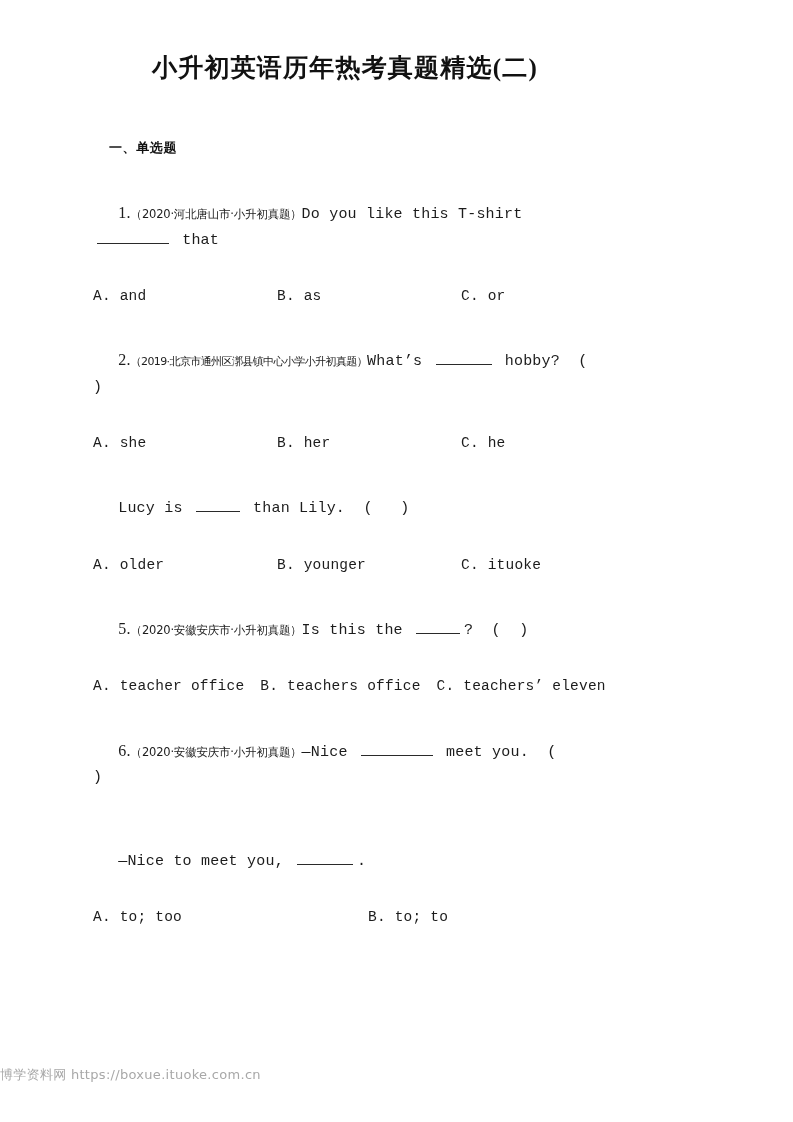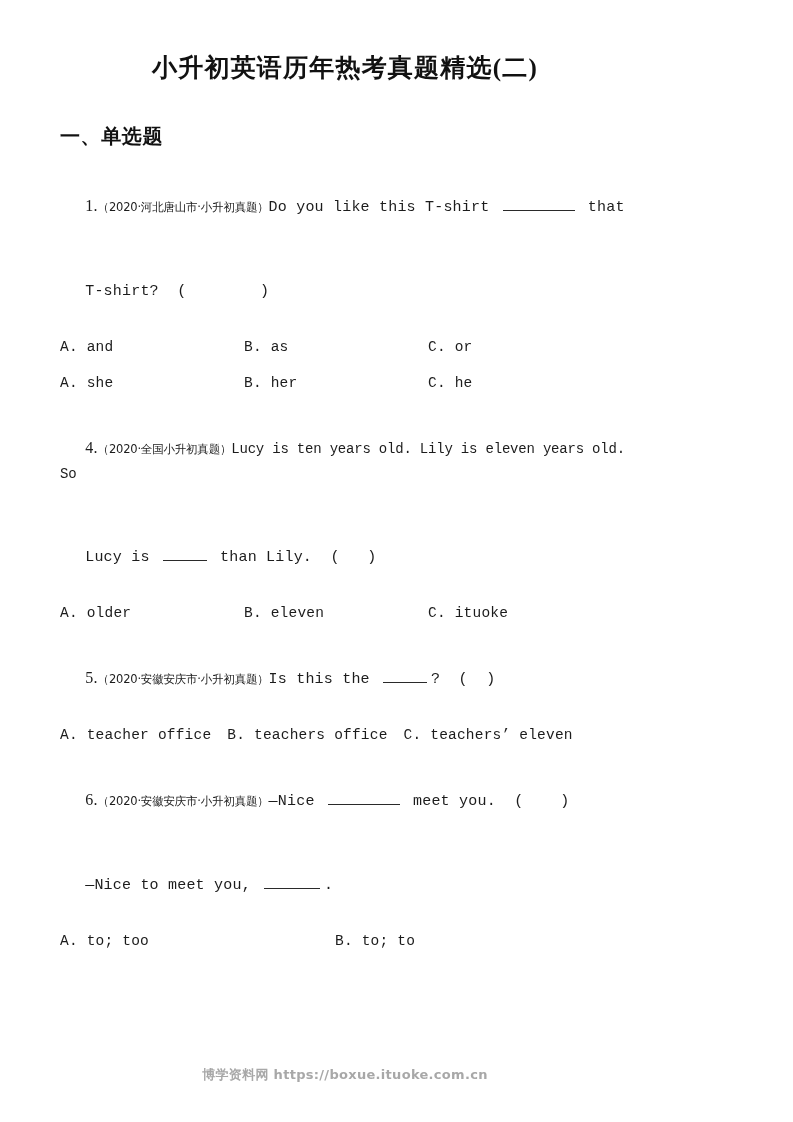--- a/index.html
+++ b/index.html
@@ -13,42 +13,42 @@
     position: relative;
     font-family: "Liberation Serif", "DejaVu Serif", serif;
     color: #1a1a1a;
     overflow: hidden;
   }
   .page {
     position: relative;
     width: 690px;
     height: 1122px;
     box-sizing: border-box;
-    padding: 0 60px;
+    padding: 0 93px;
   }
 
   
   .doc-title {
     margin: 0;
     padding-top: 52px;
     text-align: center;
     font-family: "Liberation Serif", "DejaVu Serif", serif;
     font-size: 25px;
     font-weight: 600;
     letter-spacing: 1.2px;
     color: #111;
     line-height: 1.3;
   }
 
   
   .section-heading {
-    margin: 0;
+    margin: 16px;
     padding-top: 38px;
     font-family: "DejaVu Sans", "Liberation Sans", sans-serif;
-    font-size: 20px;
+    font-size: 13px;
     font-weight: bold;
     letter-spacing: 0.6px;
     color: #111;
   }
 
   
   .question {
     margin-top: 20px;
   }
   .q-line {
@@ -112,70 +112,66 @@
     white-space: nowrap;
   }
   .opt { white-space: nowrap; }
 
   
   .footer-watermark {
     position: absolute;
     left: 0;
     right: 0;
     bottom: 38px;
-    text-align: center;
+    text-align: left;
     font-family: "DejaVu Sans", "Liberation Sans", sans-serif;
     font-size: 13px;
     color: #a8a8a8;
     letter-spacing: 0.3px;
-    font-weight: bold;
   }
 </style>
 </head>
 <body>
 
 <div class="page">
 
   <h1 class="doc-title">小升初英语历年热考真题精选(二)</h1>
 
   <h2 class="section-heading">一、单选题</h2>
 
   <div class="question">
     <div class="q-line">
       <span class="q-num">1.</span><span class="q-src">（2020·河北唐山市·小升初真题）</span><span class="q-body">Do you like this T-shirt </span><span class="blank w-lg"></span><span class="q-body"> that</span>
-    </div>
-    <div class="q-line">
-      <span class="q-body">T-shirt?  (        )</span>
     </div>
     <div class="options cols3">
       <span class="opt">A. and</span>
       <span class="opt">B. as</span>
       <span class="opt">C. or</span>
     </div>
   </div>
 
   <div class="question">
+    <div class="q-line">
+      <span class="q-num">2.</span><span class="q-src condensed">（2019·北京市通州区漷县镇中心小学小升初真题）</span><span class="q-body">What’s </span><span class="blank w-md"></span><span class="q-body"> hobby?  (    )</span>
+    </div>
     <div class="options cols3">
       <span class="opt">A. she</span>
       <span class="opt">B. her</span>
       <span class="opt">C. he</span>
     </div>
   </div>
 
 
   <div class="question">
     <div class="q-line">
-      <span class="q-num">4.</span><span class="q-src">（2020·全国小升初真题）</span><span class="q-body tight">Lucy is ten years old. Lily is eleven years old. So</span>
-    </div>
-    <div class="q-line">
       <span class="q-body">Lucy is </span><span class="blank w-sm"></span><span class="q-body"> than Lily.  (   )</span>
     </div>
     <div class="options cols3">
       <span class="opt">A. older</span>
-      <span class="opt">B. eleven</span>
+      <span class="opt">B. younger</span>
       <span class="opt">C. ituoke</span>
     </div>
   </div>
 
   <div class="question">
     <div class="q-line">
       <span class="q-num">5.</span><span class="q-src">（2020·安徽安庆市·小升初真题）</span><span class="q-body">Is this the </span><span class="blank w-sm"></span><span class="q-body">?  (  )</span>
     </div>
     <div class="options inline">
       <span class="opt">A. teacher office</span>

